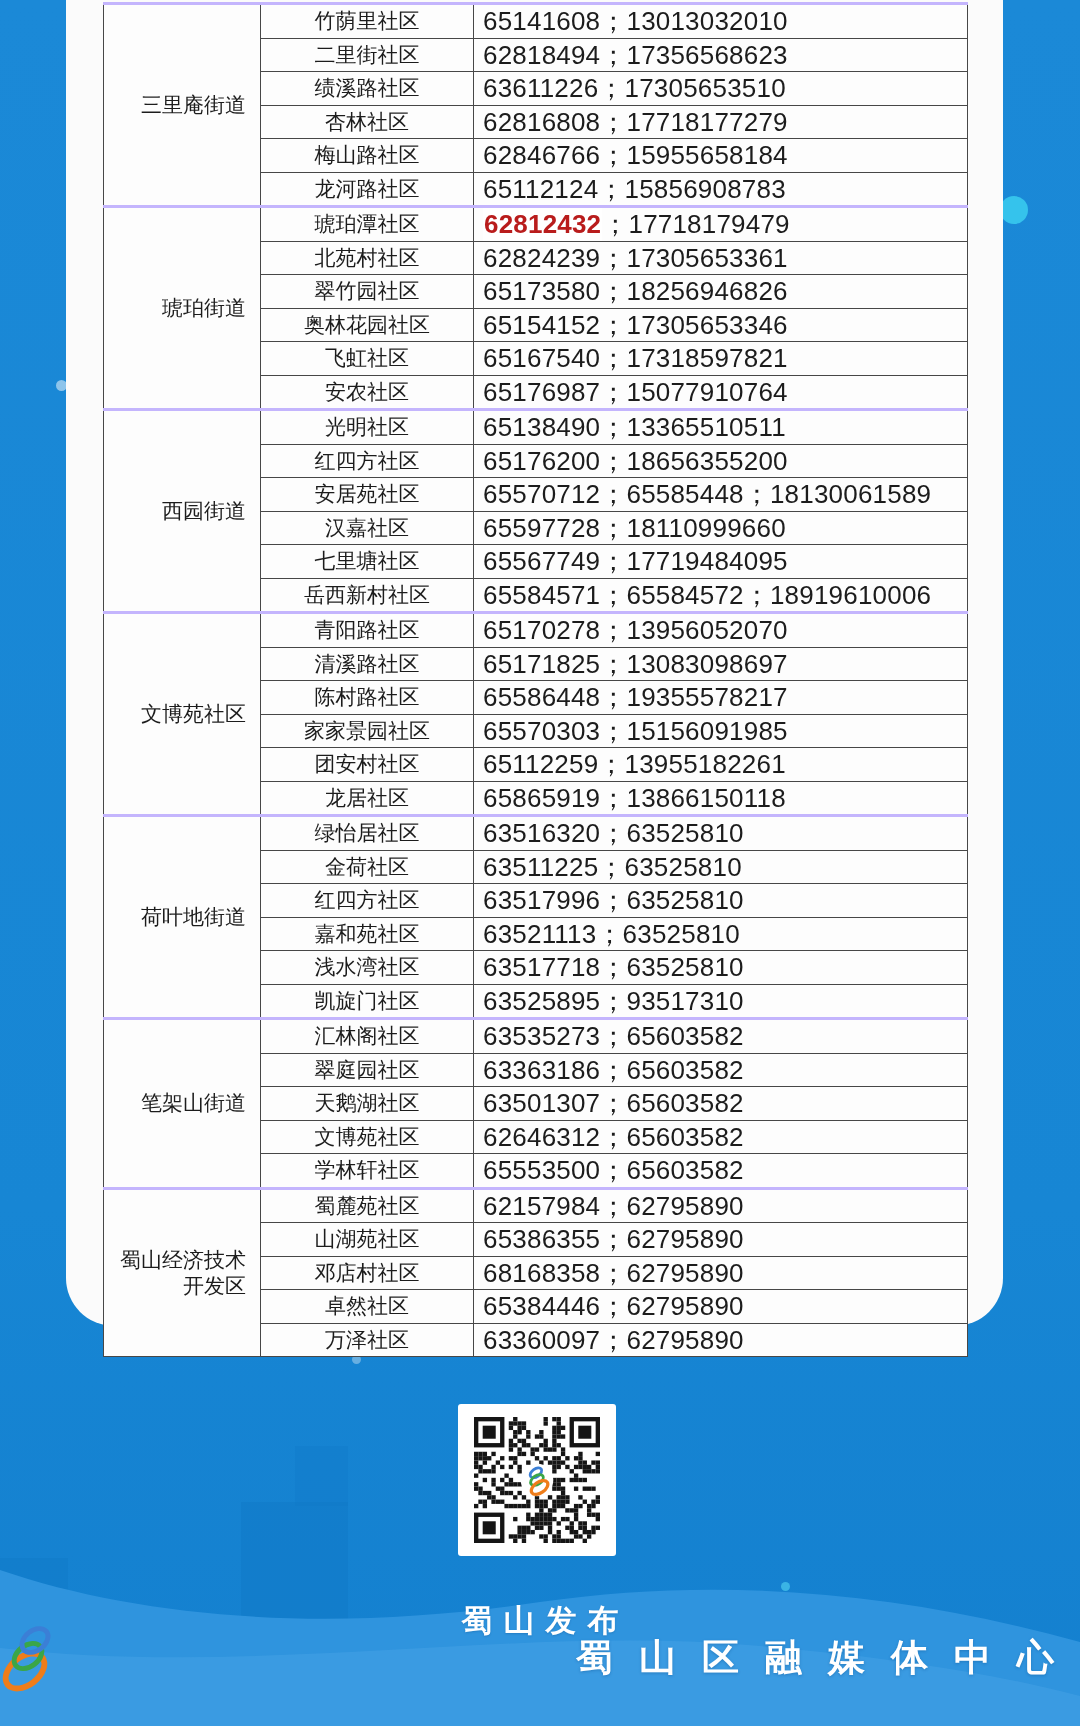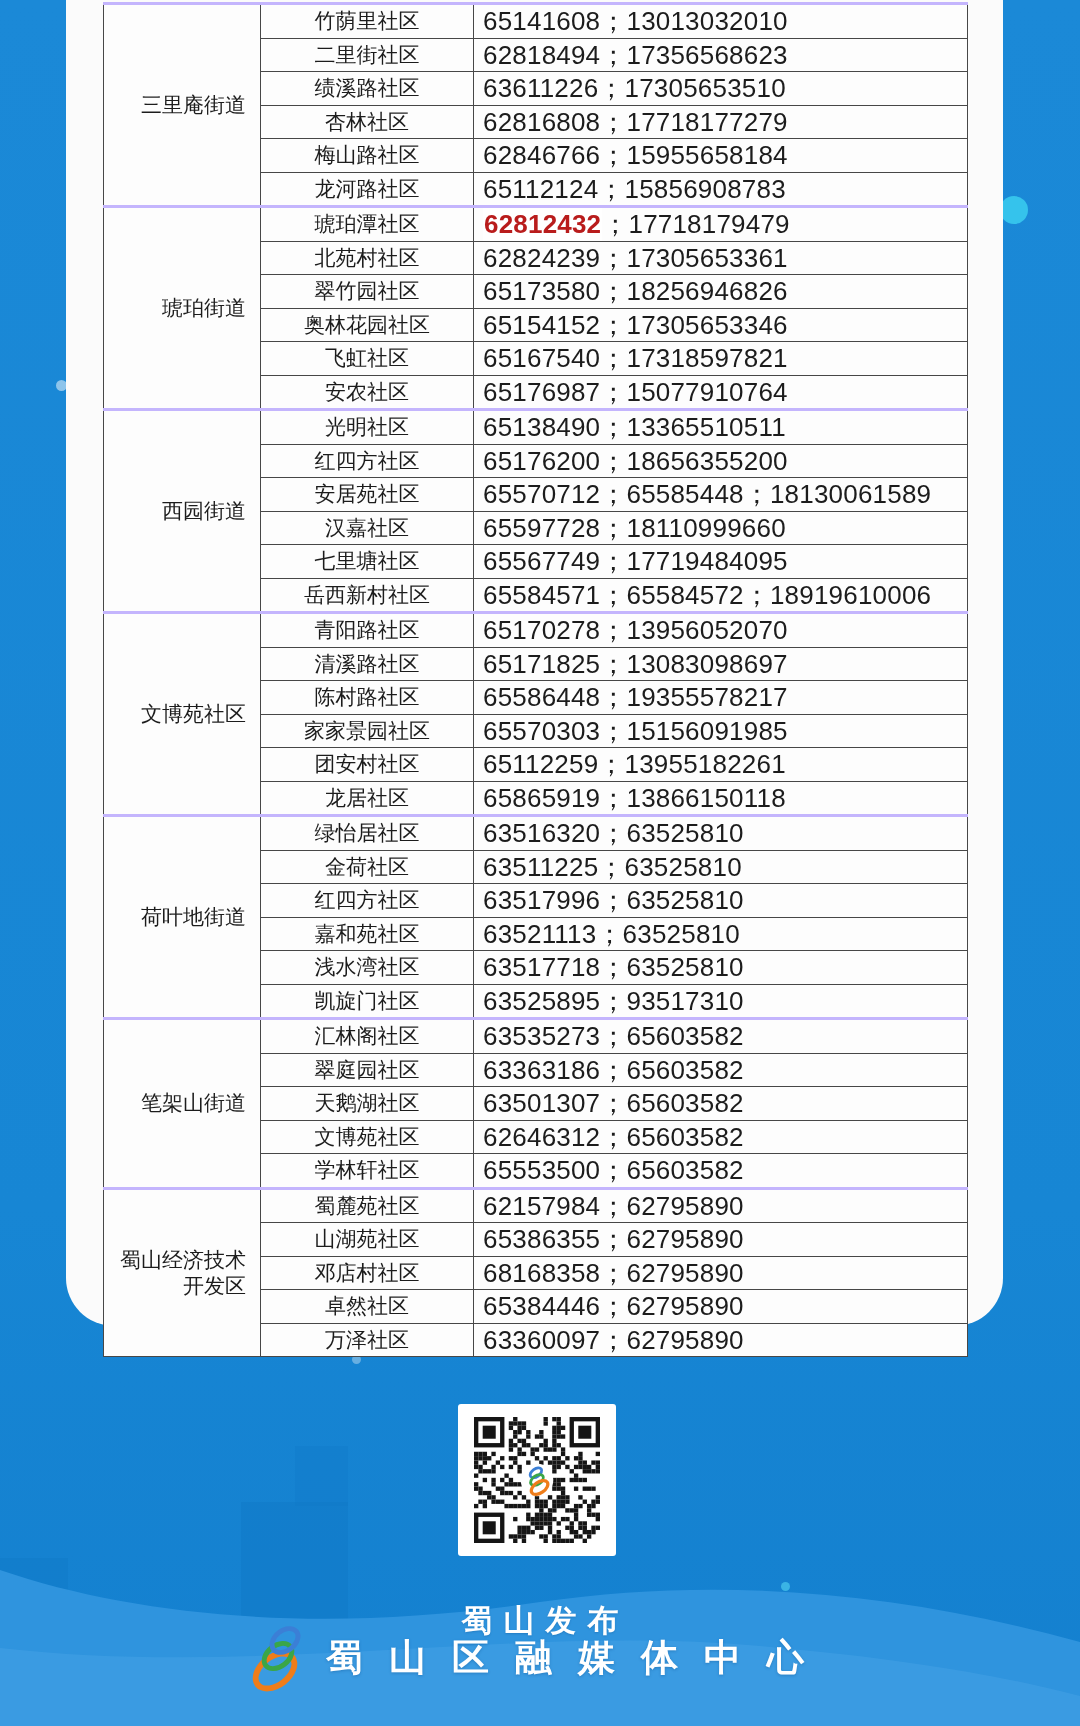--- a/index.html
+++ b/index.html
@@ -56,21 +56,21 @@
   .qr-backing svg{display:block;}
   .qr-caption{
     position:absolute;left:0;right:0;top:1576px;text-align:center;
     color:#fff;font-size:31px;font-weight:bold;letter-spacing:11px;text-indent:11px;
     text-shadow:0 1px 2px rgba(0,60,120,.25);
     margin-top:24px;
   }
   
   .media-line{
     position:absolute;left:0;right:0;top:1626px;height:64px;
-    display:flex;align-items:center;justify-content:center;gap:20px;
+    display:flex;align-items:center;justify-content:space-between;gap:20px;
   }
   .swirl{position:relative;width:56px;height:60px;flex:0 0 auto;}
   .swirl i{position:absolute;border-radius:50%;border-style:solid;display:block;}
   .swirl .s-blue{width:24px;height:15px;border-width:5px;border-color:#3b7fd6;top:0;left:18px;transform:rotate(-38deg);}
   .swirl .s-green{width:26px;height:16px;border-width:5px;border-color:#3aa648;top:15px;left:10px;transform:rotate(-38deg);}
   .swirl .s-orange{width:38px;height:22px;border-width:6px;border-color:#ef7d1a;top:26px;left:0;transform:rotate(-38deg);}
   .media-text{
     color:#fff;font-size:37px;font-weight:bold;letter-spacing:26px;text-indent:0;
     text-shadow:0 1px 3px rgba(0,60,120,.3);white-space:nowrap;
   }

